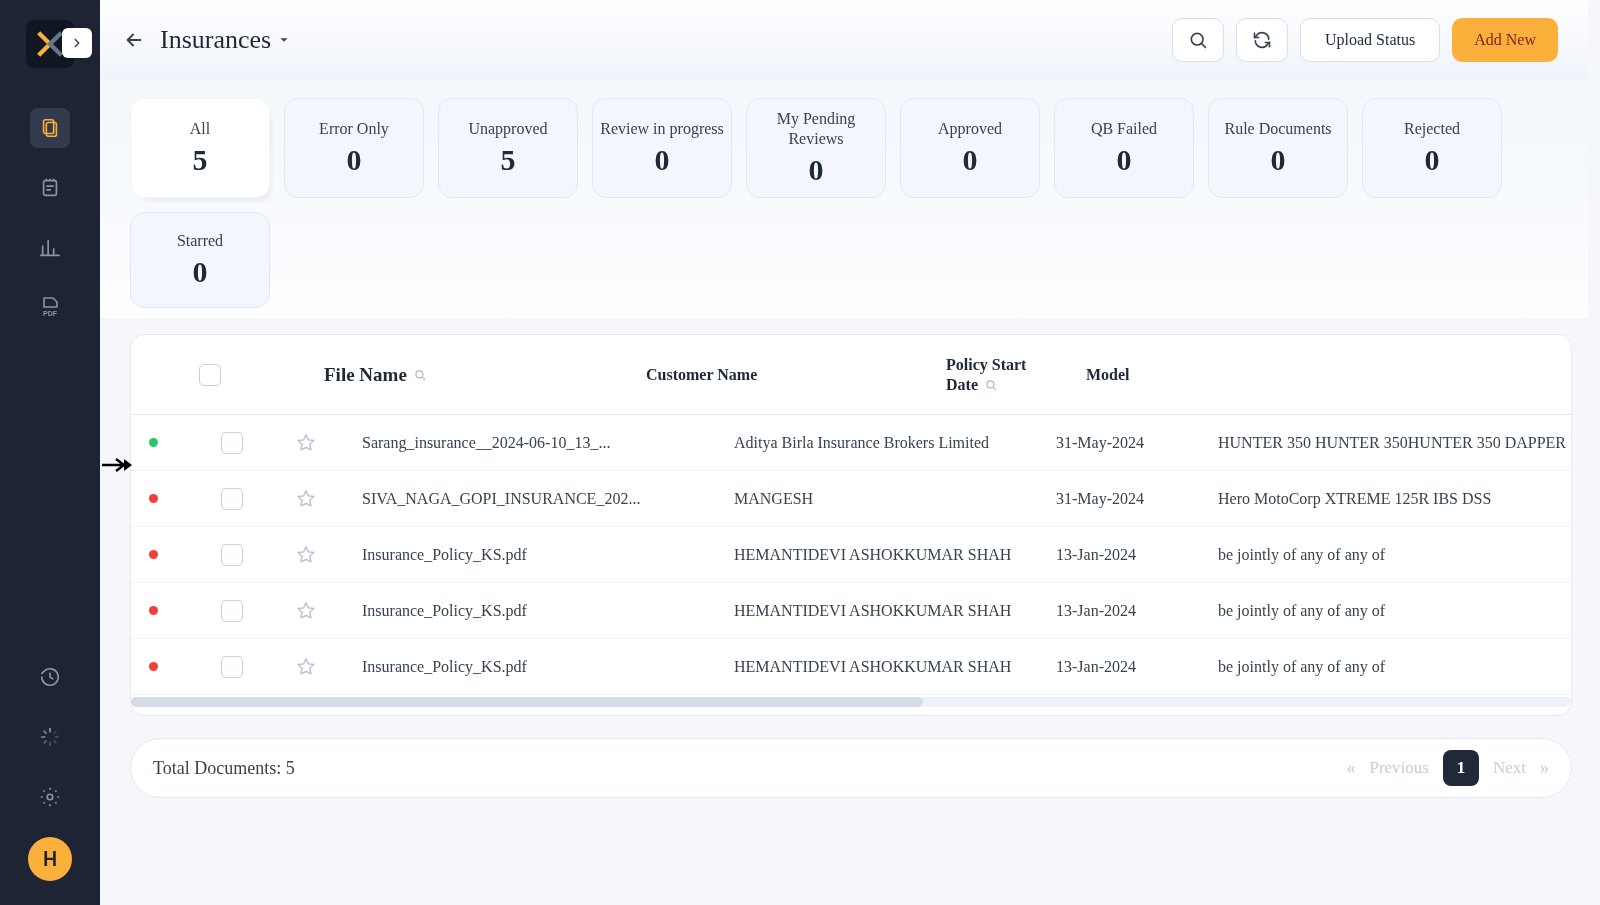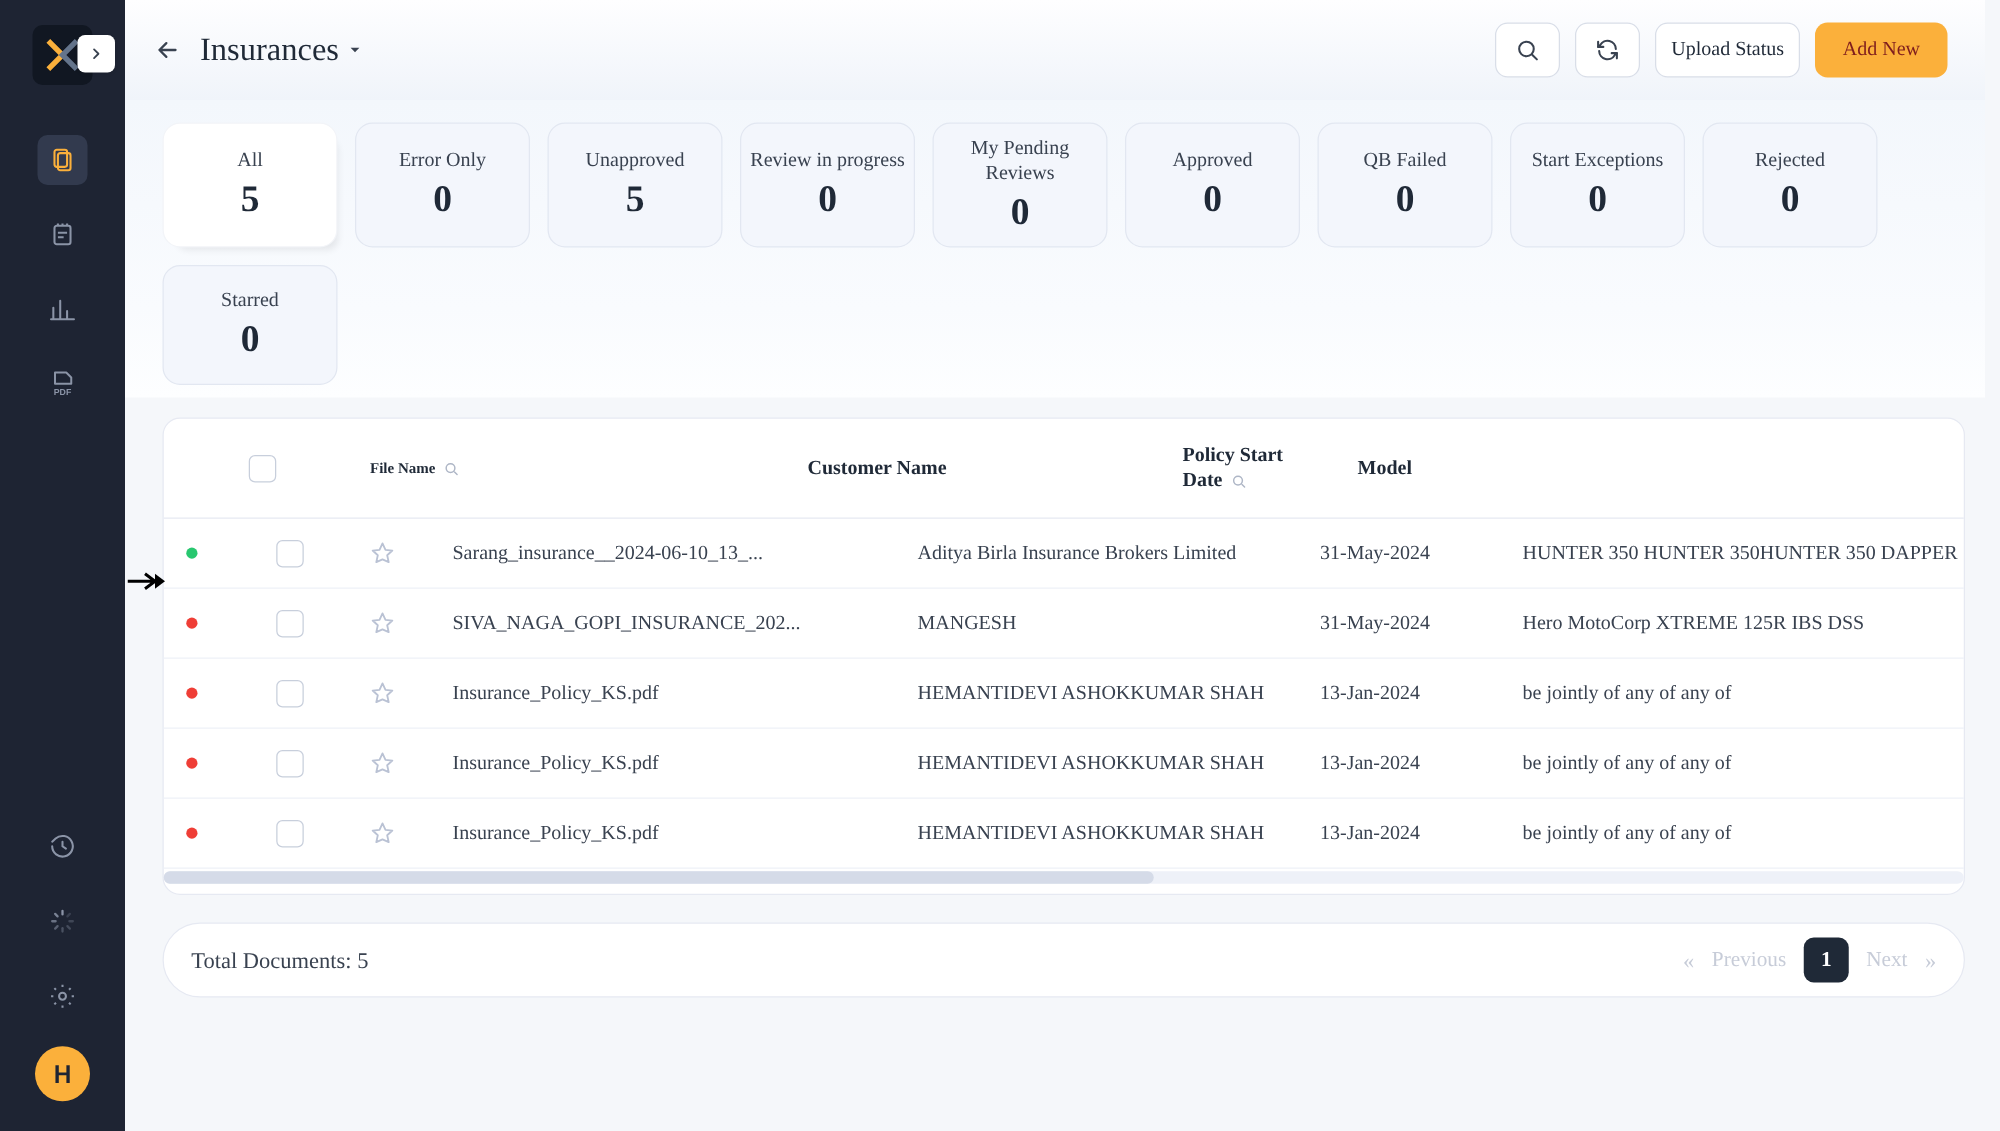--- a/index.html
+++ b/index.html
@@ -86,21 +86,21 @@
   .icon-btn {
     height: 44px; width: 52px;
     border: 1px solid #d9dee8;
     background: #fff;
     border-radius: 10px;
     display: flex; align-items: center; justify-content: center;
     cursor: pointer;
     color:#394250;
   }
   .pill-btn {
-    height: 44px; padding: 0 12px;
+    height: 44px; padding: 0 24px;
     border: 1px solid #d9dee8;
     background: #fff;
     border-radius: 10px;
     font-size: 16px; font-weight: 500;
     display: flex; align-items: center;
     cursor: pointer;
     color:#1f2937;
   }
   .primary-btn {
     height: 44px; padding: 0 22px;
@@ -151,21 +151,21 @@
   .thead, .trow {
     display: grid;
     grid-template-columns: 60px 60px 45px 350px 300px 140px 420px;
     align-items: center;
     min-height: 56px;
     border-bottom: 1px solid #eef1f8;
     font-size: 16px;
   }
   .thead { min-height: 80px; font-weight:600; color:#1f2937; border-bottom:1px solid #e6e9f2;}
   .thead .th { display:flex; align-items:center; gap:6px; }
-  .thead .th.small { font-size:12px; }
+  .thead .th.small { font-size:19px;margin-left:28px; }
   .thead .th-search { color:#aeb6c6; }
   .trow { color:#394250;gap:22px;}
   .dot {
     width: 9px; height: 9px; border-radius:50%;
     margin-left: 18px;
   }
   .dot.green { background:#28c76f;}
   .dot.red { background:#ef3e36;}
   .checkbox {
     width: 22px; height: 22px;
@@ -342,21 +342,21 @@
         </div>
         <div class="card">
           <div class="card-label">Approved</div>
           <div class="card-value">0</div>
         </div>
         <div class="card">
           <div class="card-label">QB Failed</div>
           <div class="card-value">0</div>
         </div>
         <div class="card">
-          <div class="card-label">Start Exceptions</div>
+          <div class="card-label">Rule Documents</div>
           <div class="card-value">0</div>
         </div>
         <div class="card">
           <div class="card-label">Rejected</div>
           <div class="card-value">0</div>
         </div>
         <div class="card">
           <div class="card-label">Starred</div>
           <div class="card-value">0</div>
         </div>

